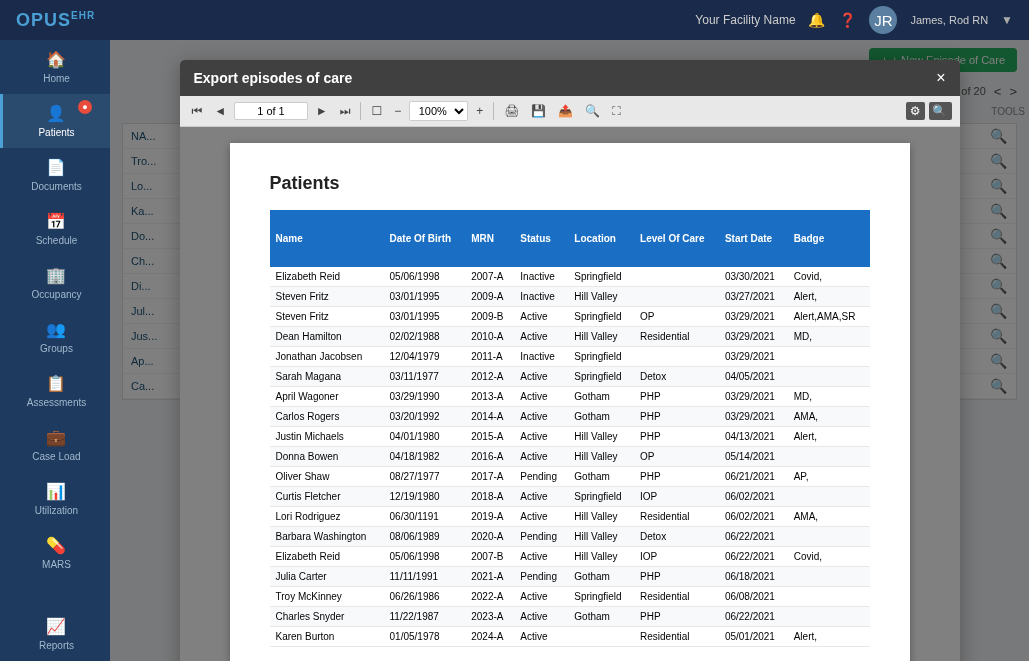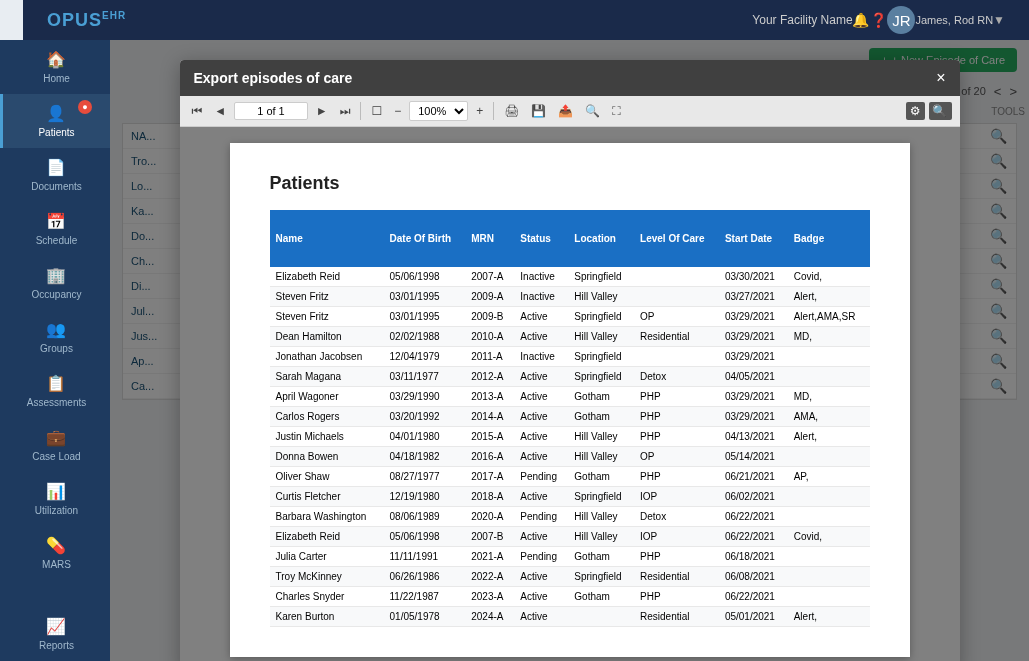--- a/index.html
+++ b/index.html
@@ -5,28 +5,27 @@
     * { box-sizing: border-box; margin: 0; padding: 0; }
     body { font-family: Arial, sans-serif; font-size: 12px; background: #e8edf2; width: 1029px; height: 661px; overflow: hidden; }
 
     
     .topbar {
       background: #1a2a4a;
       height: 40px;
       display: flex;
       align-items: center;
       justify-content: space-between;
-      padding: 0 24px;
+      padding: 0 16px;
       color: white;
-      margin-left: 23px;
     }
     .topbar-left { display: flex; align-items: center; gap: 8px; }
     .opus-logo { font-size: 18px; font-weight: bold; color: white; letter-spacing: 1px; }
     .opus-logo span { color: #4a9fd4; }
-    .topbar-right { display: flex; align-items: center; gap: 0; font-size: 12px; text-align: center; }
+    .topbar-right { display: flex; align-items: center; gap: 13px; font-size: 12px; text-align: center; }
     .facility-name { color: #ccc; }
     .topbar-icon { color: #aaa; font-size: 14px; cursor: pointer; }
     .user-avatar { width: 28px; height: 28px; border-radius: 50%; background: #5a7fa0; display: flex; align-items: center; justify-content: center; color: white; font-size: 15px; }
 
     
     .layout { display: flex; height: 621px; }
 
     
     .sidebar {
       width: 110px;
@@ -187,20 +186,21 @@
       padding: 2px 22px;
       font-size: 11px;
       border-radius: 2px;
     }
     .zoom-select {
       background: white;
       border: 1px solid #ccc;
       padding: 2px 4px;
       font-size: 11px;
       border-radius: 2px;
+      text-align: center;
     }
 
     
     .report-content {
       flex: 1;
       overflow-y: auto;
       background: #808080;
       padding: 16px;
     }
     .report-page {
@@ -552,20 +552,30 @@
                     <td>Curtis Fletcher</td>
                     <td>12/19/1980</td>
                     <td>2018-A</td>
                     <td>Active</td>
                     <td>Springfield</td>
                     <td>IOP</td>
                     <td>06/02/2021</td>
                     <td></td>
                   </tr>
                   <tr>
+                    <td>Lori Rodriguez</td>
+                    <td>06/30/1191</td>
+                    <td>2019-A</td>
+                    <td>Active</td>
+                    <td>Hill Valley</td>
+                    <td>Residential</td>
+                    <td>06/02/2021</td>
+                    <td>AMA,</td>
+                  </tr>
+                  <tr>
                     <td>Barbara Washington</td>
                     <td>08/06/1989</td>
                     <td>2020-A</td>
                     <td>Pending</td>
                     <td>Hill Valley</td>
                     <td>Detox</td>
                     <td>06/22/2021</td>
                     <td></td>
                   </tr>
                   <tr>

